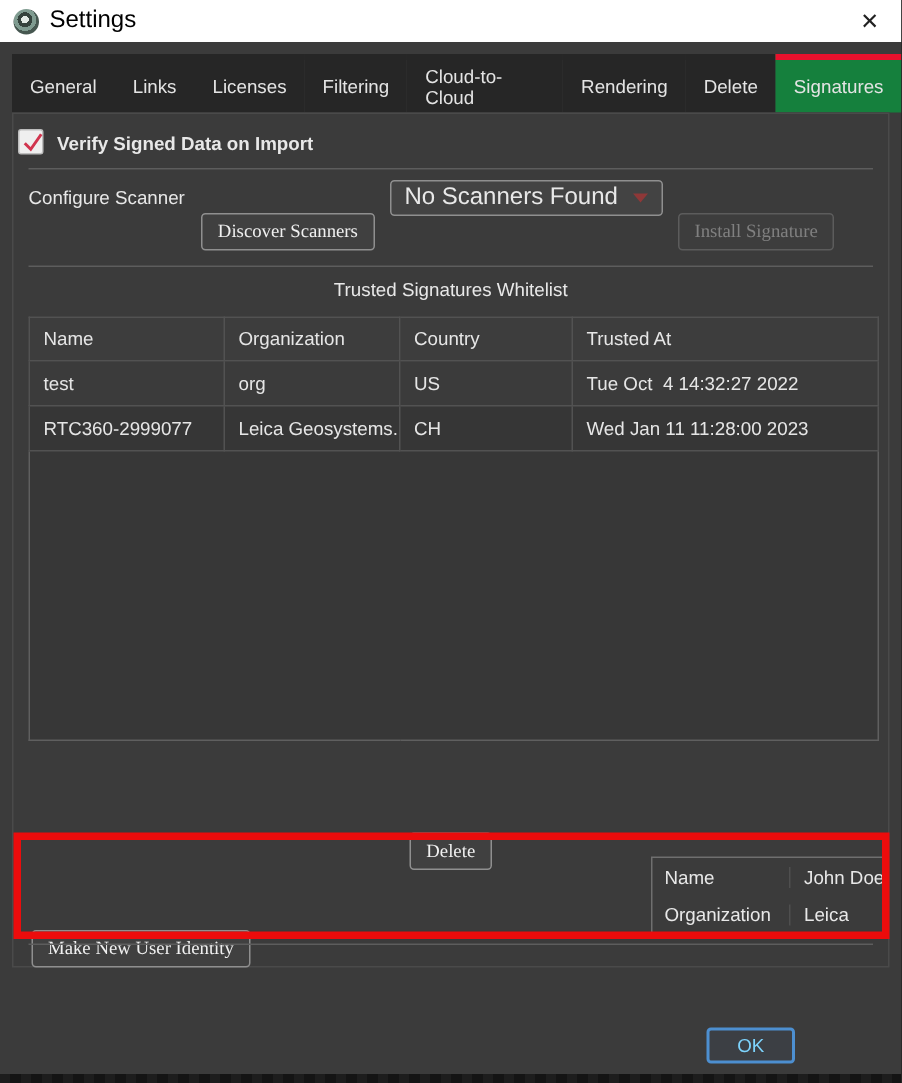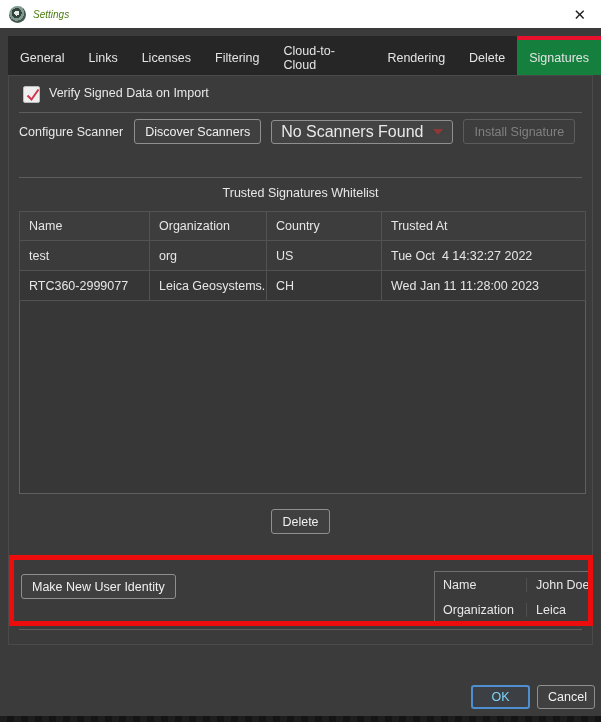--- a/index.html
+++ b/index.html
@@ -11,54 +11,54 @@
   }
   
   .titlebar {
     position:absolute; left:0; top:0; width:601px; height:28px;
     background:#ffffff; color:#000; display:flex; align-items:center; padding:0 9px;
   }
   .app-icon {
     width:17px; height:17px; border-radius:50%; margin-right:7px; flex:0 0 auto;
     background:radial-gradient(circle at 45% 42%, #e3ebe6 0 2.5px, #35433d 2.5px 5px, #7f9b90 5px 7.5px, #465750 7.5px 8.5px);
   }
-  .title-text { font-size:10px; color:#4d7c0f;font-style:italic; }
+  .title-text { font-size:16px; color:#000000; }
   .close-btn {
     margin-left:auto; font-size:15px; color:#222; line-height:1;
     padding:2px 6px; cursor:default; font-weight:400;
   }
   
   .tabbar {
     position:absolute; left:8px; top:36px; display:flex; height:39px;
   }
   .tab {
     background:#262626; color:#e4e4e4; display:flex; align-items:center;
     padding:0 12px; border-top:4px solid #262626; height:39px;
   }
   .tab.active { background:#15803d; border-top-color:#e8112d; }
   
   .pane {
     position:absolute; left:8px; top:75px; width:585px; height:570px;
     border:1px solid #4a4a4a; background:#3b3b3b;
   }
   .divider { position:absolute; left:10px; right:10px; height:1px; background:#5d5d5d; }
   
-  .chk-row { position:absolute; left:14px; top:10px; display:flex; align-items:flex-start; gap:9px; }
+  .chk-row { position:absolute; left:3px; top:10px; display:flex; align-items:flex-end; gap:9px;font-weight:bold; }
   .checkbox {
     width:17px; height:17px; background:#efefef; border:1px solid #bdbdbd; border-radius:2px;
     position:relative;
   }
   .checkbox svg { position:absolute; left:0px; top:-1px; }
   
   .cfg-row { position:absolute; left:10px; top:43px; display:flex; align-items:center; height:25px; }
   .cfg-label { margin-right:11px; }
   .btn {
     background:#404040; color:#f0f0f0; border:1px solid #8f8f8f; border-radius:3px;
-    font-family:Liberation Sans, sans-serif; font-size:12.5px;
-    height:25px; padding:0 10px; cursor:default;
+    font-family:Liberation Serif, serif; font-size:12.5px;
+    height:25px; padding:0 10px; cursor:default;margin-top:46px;
   }
   .btn:disabled, .btn.disabled { color:#808080; border-color:#5c5c5c; background:#3d3d3d; }
   .combo {
     display:flex; align-items:center; gap:10px; height:24px; margin:0 10px;
     background:#434343; border:1px solid #8f8f8f; border-radius:3px; padding:0 9px;
     font-size:16px;
   }
   .combo-arrow {
     width:0; height:0; border-left:5px solid transparent; border-right:5px solid transparent;
     border-top:6px solid #8e3838;

